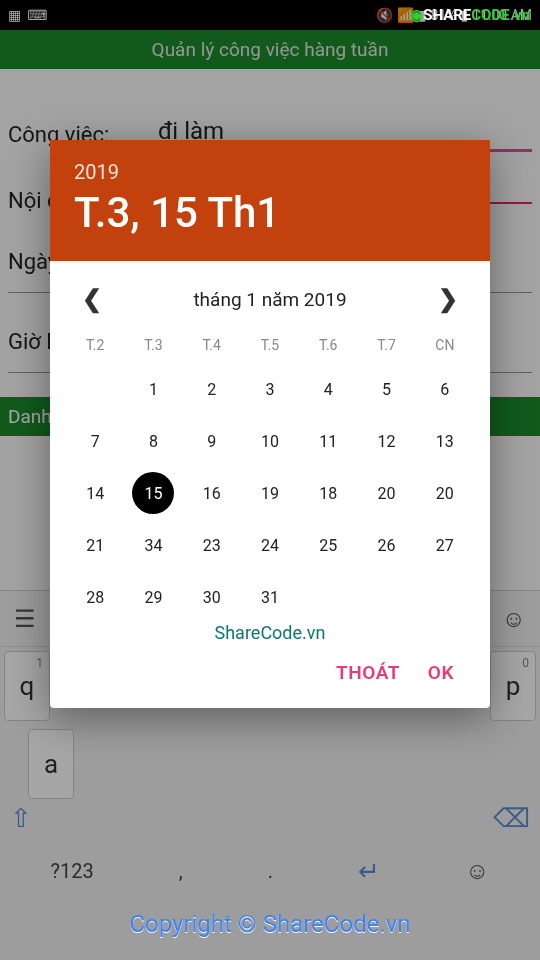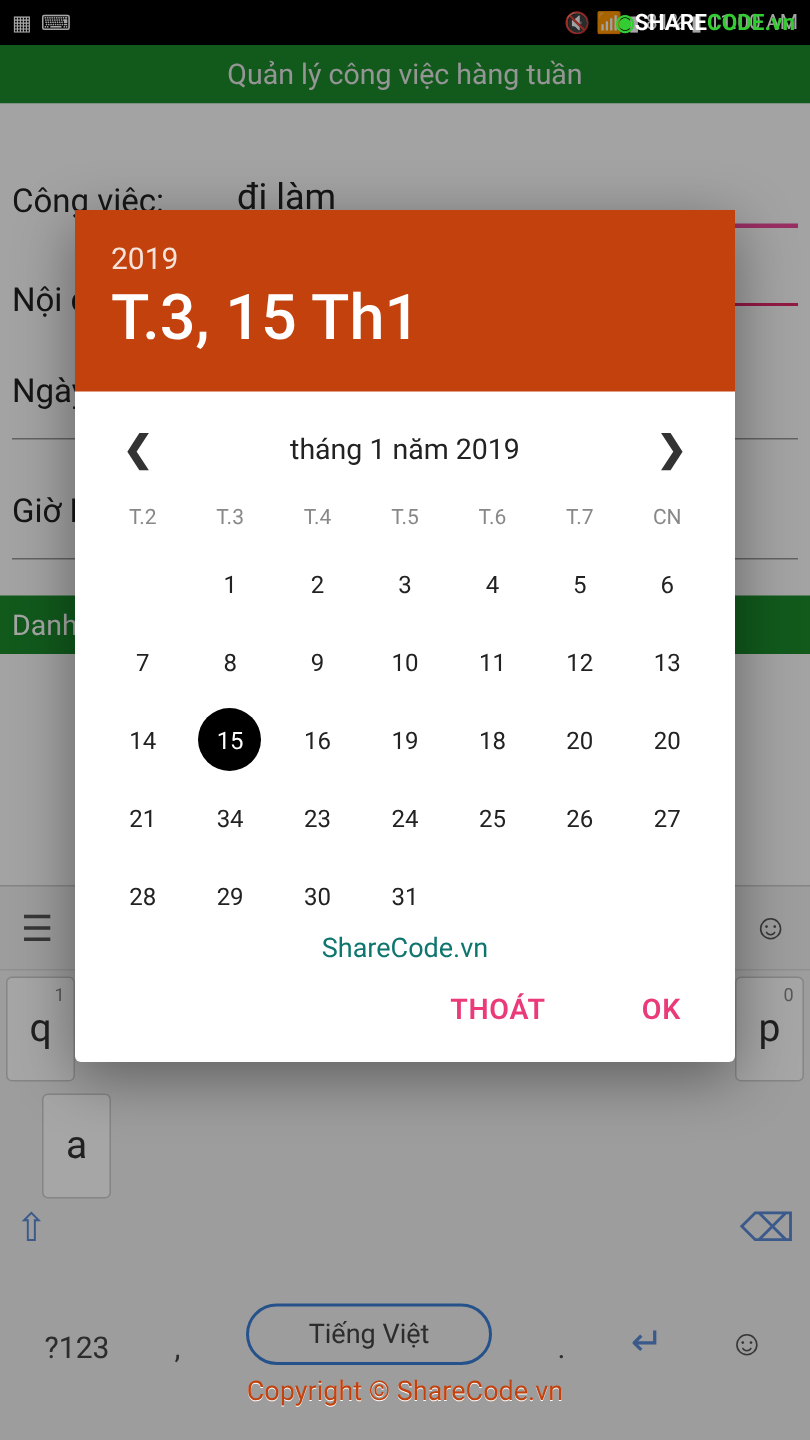--- a/index.html
+++ b/index.html
@@ -104,21 +104,21 @@
       align-items: center;
       justify-content: center;
       font-size: 26px;
       color: #333;
       position: relative;
     }
     .kb-key sup { position: absolute; top: 4px; right: 6px; font-size: 12px; color: #888; }
     .kb-bottom {
       display: flex;
       justify-content: space-around;
-      align-items: flex-end;
+      align-items: center;
       height: 76px;
       padding: 0 8px;
     }
     .kb-func {
       font-size: 20px;
       color: #444;
     }
     .kb-space {
       border: 2px solid #3b7fd6;
       border-radius: 30px;
@@ -208,21 +208,20 @@
       display: flex;
       justify-content: flex-end;
       gap: 28px;
       padding: 24px 36px;
     }
     .dlg-btn {
       color: #ea3a7a;
       font-weight: 600;
       font-size: 19px;
       letter-spacing: 0.5px;
-      margin-left: 36px;
     }
     
     .wm1 {
       position: absolute;
       top: 6px;
       right: 10px;
       font-size: 15px;
       font-weight: 700;
       color: #fff;
     }
@@ -235,22 +234,22 @@
       font-size: 18px;
       color: #0f766e;
       text-shadow: 0 1px 0 #fff;
       pointer-events: none;
     }
     .wm3 {
       position: absolute;
       bottom: 22px;
       left: 0; right: 0;
       text-align: center;
-      font-size: 18px;
-      color: #c2410c;
+      font-size: 24px;
+      color: #3b82f6;
       text-shadow: 0 1px 0 #fff;
       pointer-events: none;
     }
     .shift-icon, .back-icon, .enter-icon { font-size: 26px; color: #5b8bd6; }
   </style>
 </head>
 <body>
 
 <div class="status-bar">
   <div class="status-left">
@@ -312,21 +311,20 @@
     <div style="flex:1"></div>
   </div>
   <div class="kb-row" style="padding:0 10px">
     <span class="shift-icon">⇧</span>
     <div style="flex:1"></div>
     <span class="back-icon">⌫</span>
   </div>
   <div class="kb-bottom">
     <span class="kb-func">?123</span>
     <span class="kb-func">,</span>
-    <span class="kb-space">Tiếng Việt</span>
     <span class="kb-func">.</span>
     <span class="enter-icon">↵</span>
     <span class="kb-smile">☺</span>
   </div>
 </div>
 
 <div class="dim"></div>
 
 <div class="dialog">
   <div class="dialog-header">

